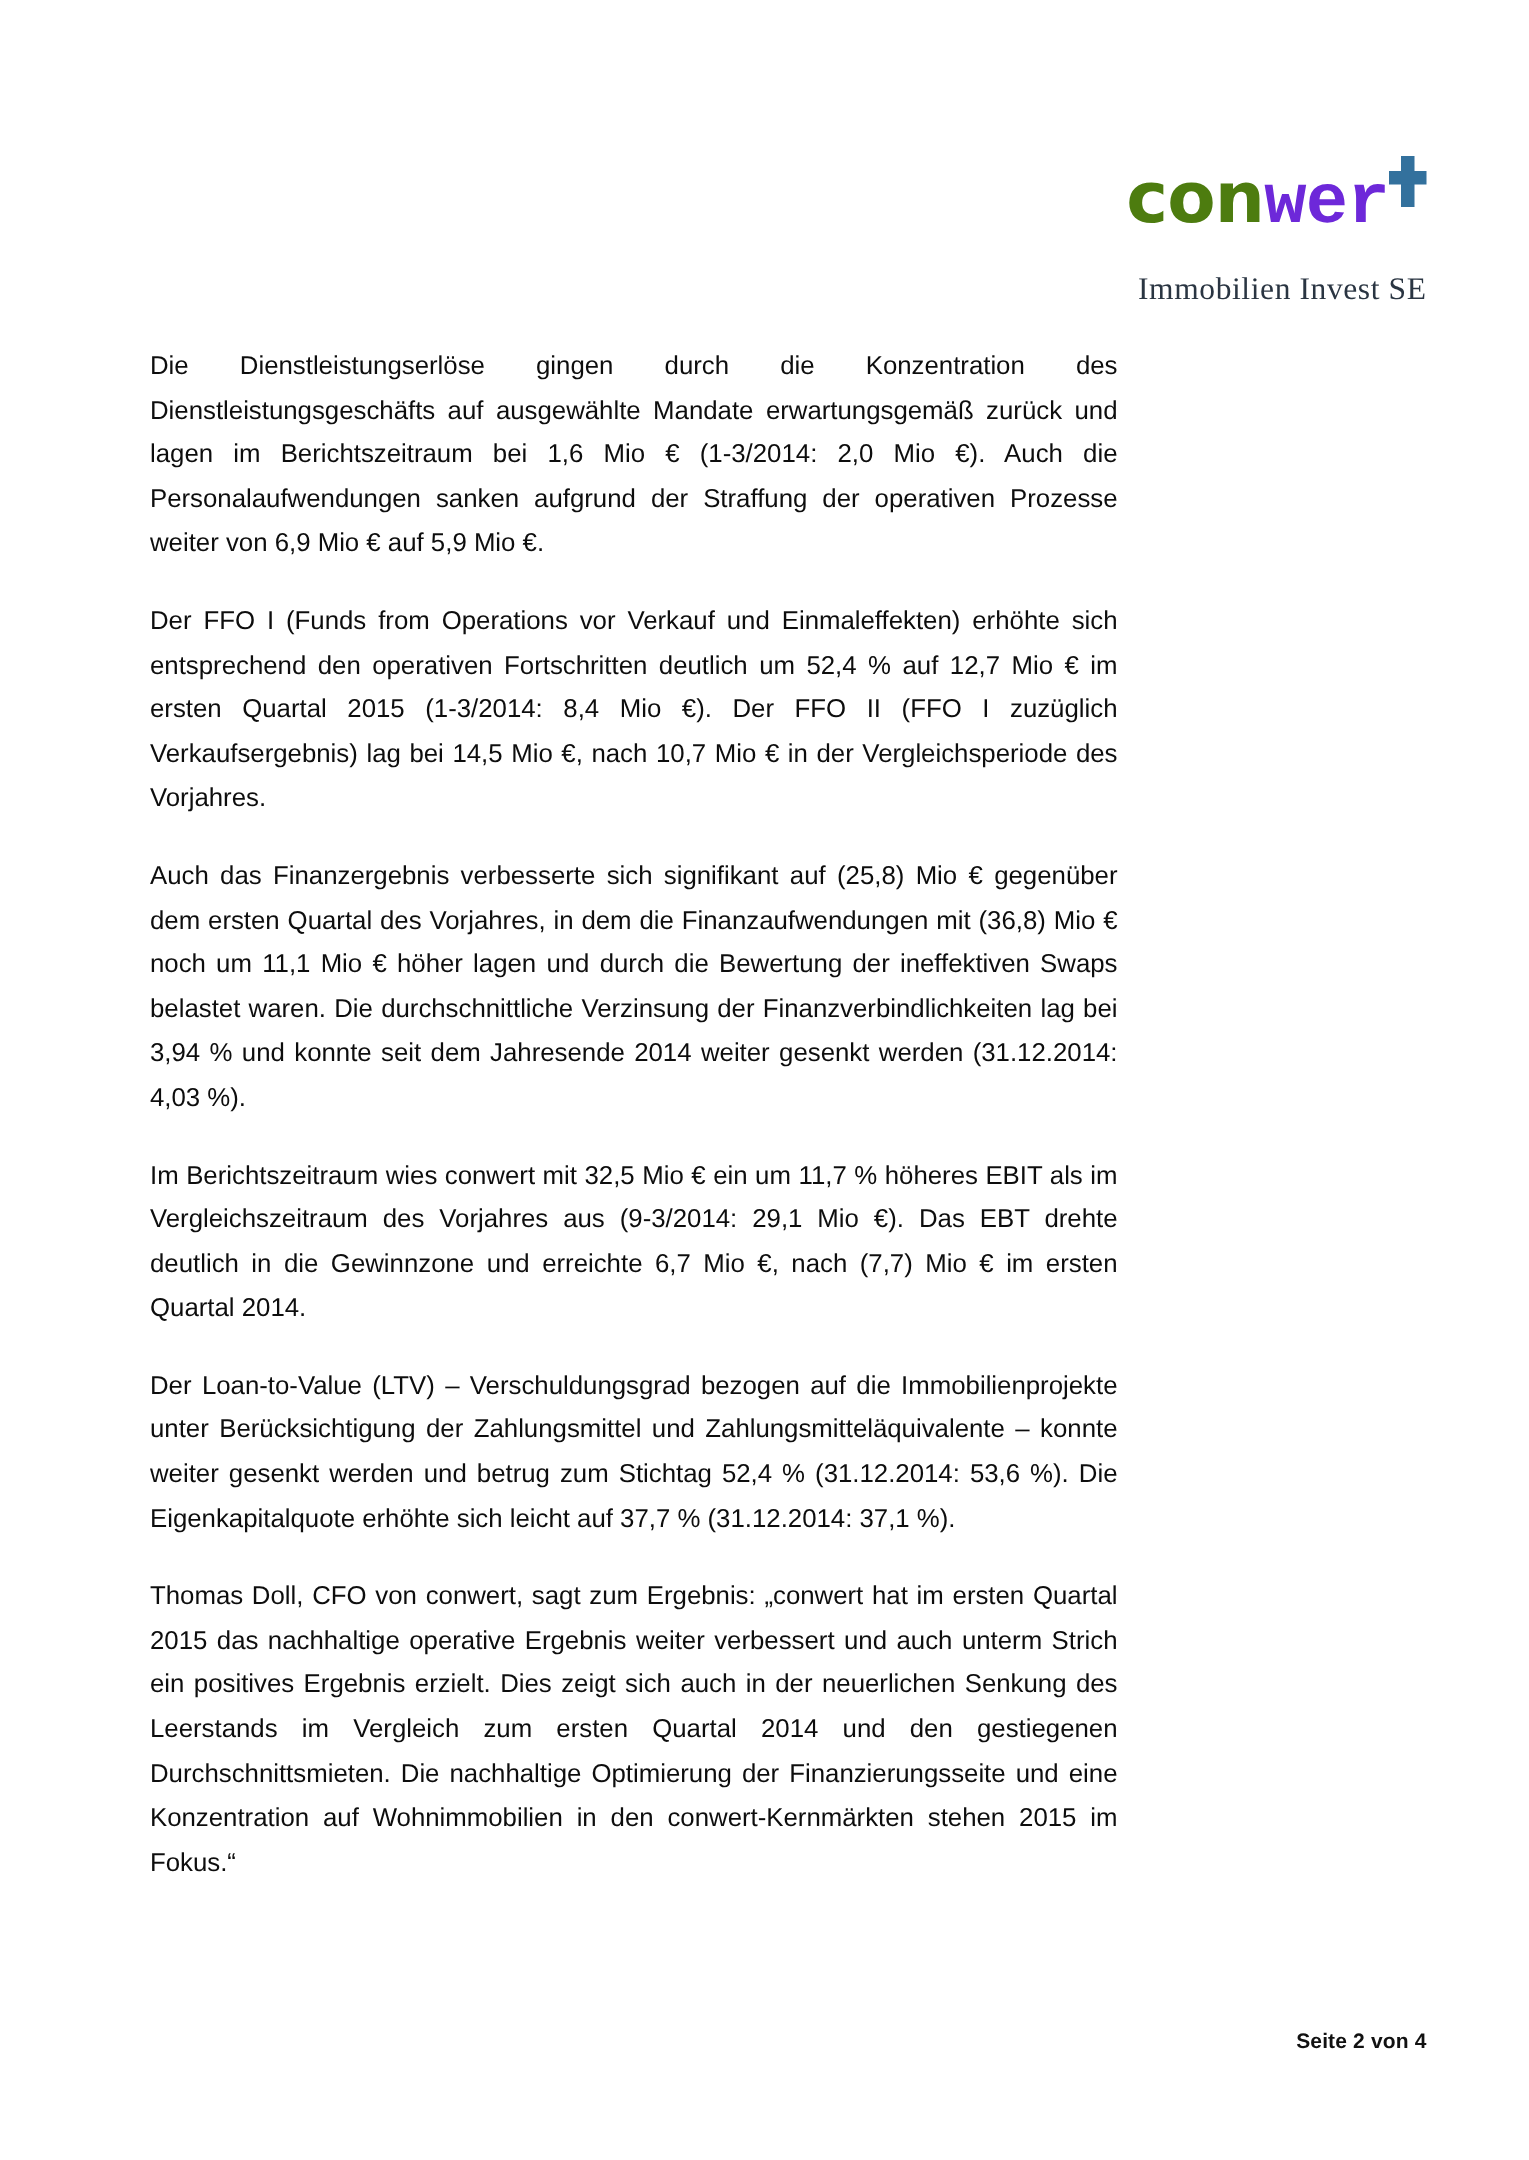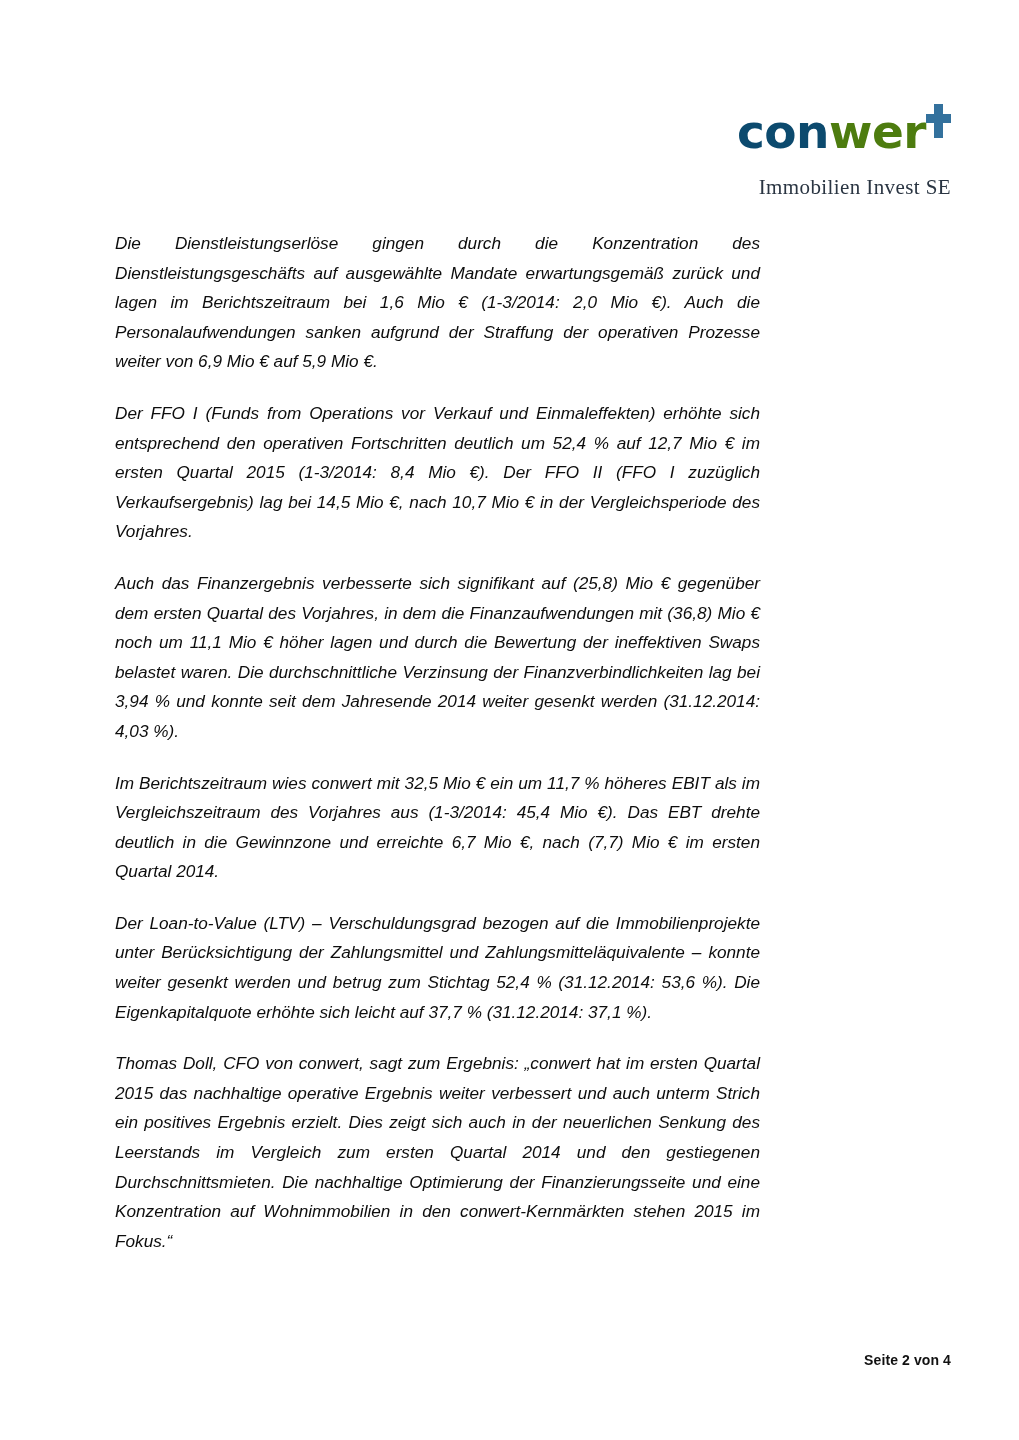--- a/index.html
+++ b/index.html
@@ -29,22 +29,22 @@
     line-height: 1;
   }
   .logo-wordmark {
     font-family: "DejaVu Sans", sans-serif;
     font-size: 47px;
     font-weight: 700;
     letter-spacing: -0.5px;
     line-height: 1;
     white-space: nowrap;
   }
-  .logo-con { color: #0c4a6e; }
-  .logo-wer { color: #4d7c0f; }
+  .logo-con { color: #4d7c0f; }
+  .logo-wer { color: #6d28d9; font-family: Liberation Mono, monospace; }
   .logo-t-wrap {
     display: inline-block;
     position: relative;
     width: 25px;
     height: 40px;
     vertical-align: baseline;
   }
   .logo-t-v {
     position: absolute;
     left: 8px;
@@ -67,24 +67,23 @@
     font-size: 21px;
     font-weight: 400;
     color: #2A3542;
     letter-spacing: 0.4px;
     white-space: nowrap;
   }
 
   
   .content {
     position: absolute;
-    left: 115px;
+    left: 100px;
     top: 229px;
     width: 645px;
-    font-style: italic;
   }
   .para {
     margin: 0 0 22px 0;
     font-size: 17.2px;
     line-height: 29.6px;
     text-align: justify;
     text-justify: inter-word;
     color: #0d0d0d;
     hyphens: none;
   }
@@ -111,20 +110,20 @@
     <div class="logo-wordmark">
       <span class="logo-con">con</span><span class="logo-wer">wer</span><span class="logo-t-wrap"><span class="logo-t-v"></span><span class="logo-t-h"></span></span>
     </div>
     <div class="logo-sub">Immobilien Invest SE</div>
   </div>
 
   <div class="content">
     <p class="para">Die Dienstleistungserlöse gingen durch die Konzentration des Dienstleistungsgeschäfts auf ausgewählte Mandate erwartungsgemäß zurück und lagen im Berichtszeitraum bei 1,6 Mio € (1-3/2014: 2,0 Mio €). Auch die Personalaufwendungen sanken aufgrund der Straffung der operativen Prozesse weiter von 6,9 Mio € auf 5,9 Mio €.</p>
     <p class="para">Der FFO I (Funds from Operations vor Verkauf und Einmaleffekten) erhöhte sich entsprechend den operativen Fortschritten deutlich um 52,4 % auf 12,7 Mio € im ersten Quartal 2015 (1-3/2014: 8,4 Mio €). Der FFO II (FFO I zuzüglich Verkaufsergebnis) lag bei 14,5 Mio €, nach 10,7 Mio € in der Vergleichsperiode des Vorjahres.</p>
     <p class="para">Auch das Finanzergebnis verbesserte sich signifikant auf (25,8) Mio € gegenüber dem ersten Quartal des Vorjahres, in dem die Finanzaufwendungen mit (36,8) Mio € noch um 11,1 Mio € höher lagen und durch die Bewertung der ineffektiven Swaps belastet waren. Die durchschnittliche Verzinsung der Finanzverbindlichkeiten lag bei 3,94 % und konnte seit dem Jahresende 2014 weiter gesenkt werden (31.12.2014: 4,03 %).</p>
-    <p class="para">Im Berichtszeitraum wies conwert mit 32,5 Mio € ein um 11,7 % höheres EBIT als im Vergleichszeitraum des Vorjahres aus (1-3/2014: 45,4 Mio €). Das EBT drehte deutlich in die Gewinnzone und erreichte 6,7 Mio €, nach (7,7) Mio € im ersten Quartal 2014.</p>
+    <p class="para">Im Berichtszeitraum wies conwert mit 32,5 Mio € ein um 11,7 % höheres EBIT als im Vergleichszeitraum des Vorjahres aus (9-3/2014: 29,1 Mio €). Das EBT drehte deutlich in die Gewinnzone und erreichte 6,7 Mio €, nach (7,7) Mio € im ersten Quartal 2014.</p>
     <p class="para">Der Loan-to-Value (LTV) – Verschuldungsgrad bezogen auf die Immobilienprojekte unter Berücksichtigung der Zahlungsmittel und Zahlungsmitteläquivalente – konnte weiter gesenkt werden und betrug zum Stichtag 52,4 % (31.12.2014: 53,6 %). Die Eigenkapitalquote erhöhte sich leicht auf 37,7 % (31.12.2014: 37,1 %).</p>
     <p class="para">Thomas Doll, CFO von conwert, sagt zum Ergebnis: „conwert hat im ersten Quartal 2015 das nachhaltige operative Ergebnis weiter verbessert und auch unterm Strich ein positives Ergebnis erzielt. Dies zeigt sich auch in der neuerlichen Senkung des Leerstands im Vergleich zum ersten Quartal 2014 und den gestiegenen Durchschnittsmieten. Die nachhaltige Optimierung der Finanzierungsseite und eine Konzentration auf Wohnimmobilien in den conwert-Kernmärkten stehen 2015 im Fokus.“</p>
   </div>
 
   <div class="footer">Seite 2 von 4</div>
 
 </div>
 
 </body></html>

